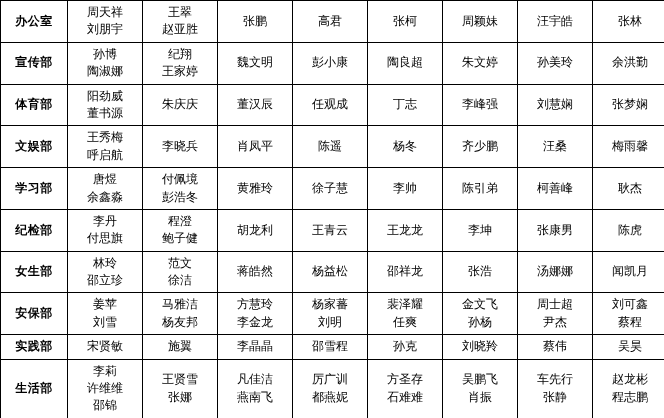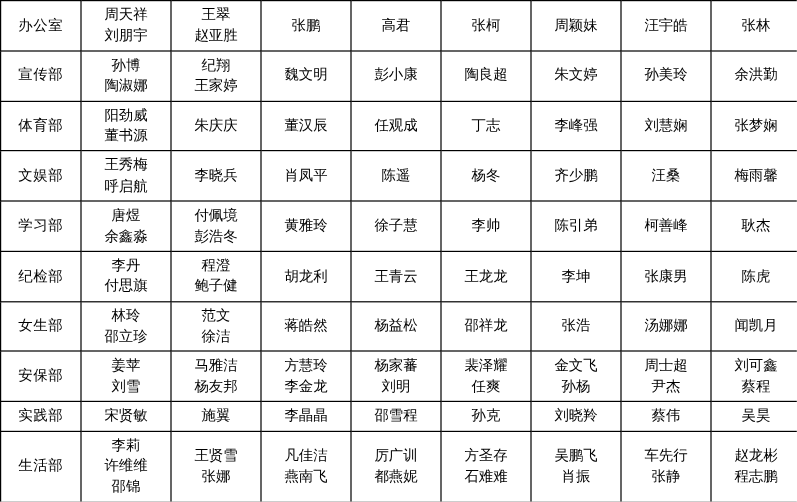--- a/index.html
+++ b/index.html
@@ -22,21 +22,21 @@
     border: 1px solid #000000;
     padding: 0;
     vertical-align: middle;
     text-align: center;
     font-size: 12px;
     color: #000000;
     line-height: 1.45;
   }
   td.dept-cell {
     width: 66px;
-    font-weight: normal;
+    font-weight: bold;
     font-size: 13px;
     letter-spacing: 0.5px;
   }
   td.member-cell {
     width: 74px;
   }
   .name-line {
     display: block;
     white-space: nowrap;
   }

